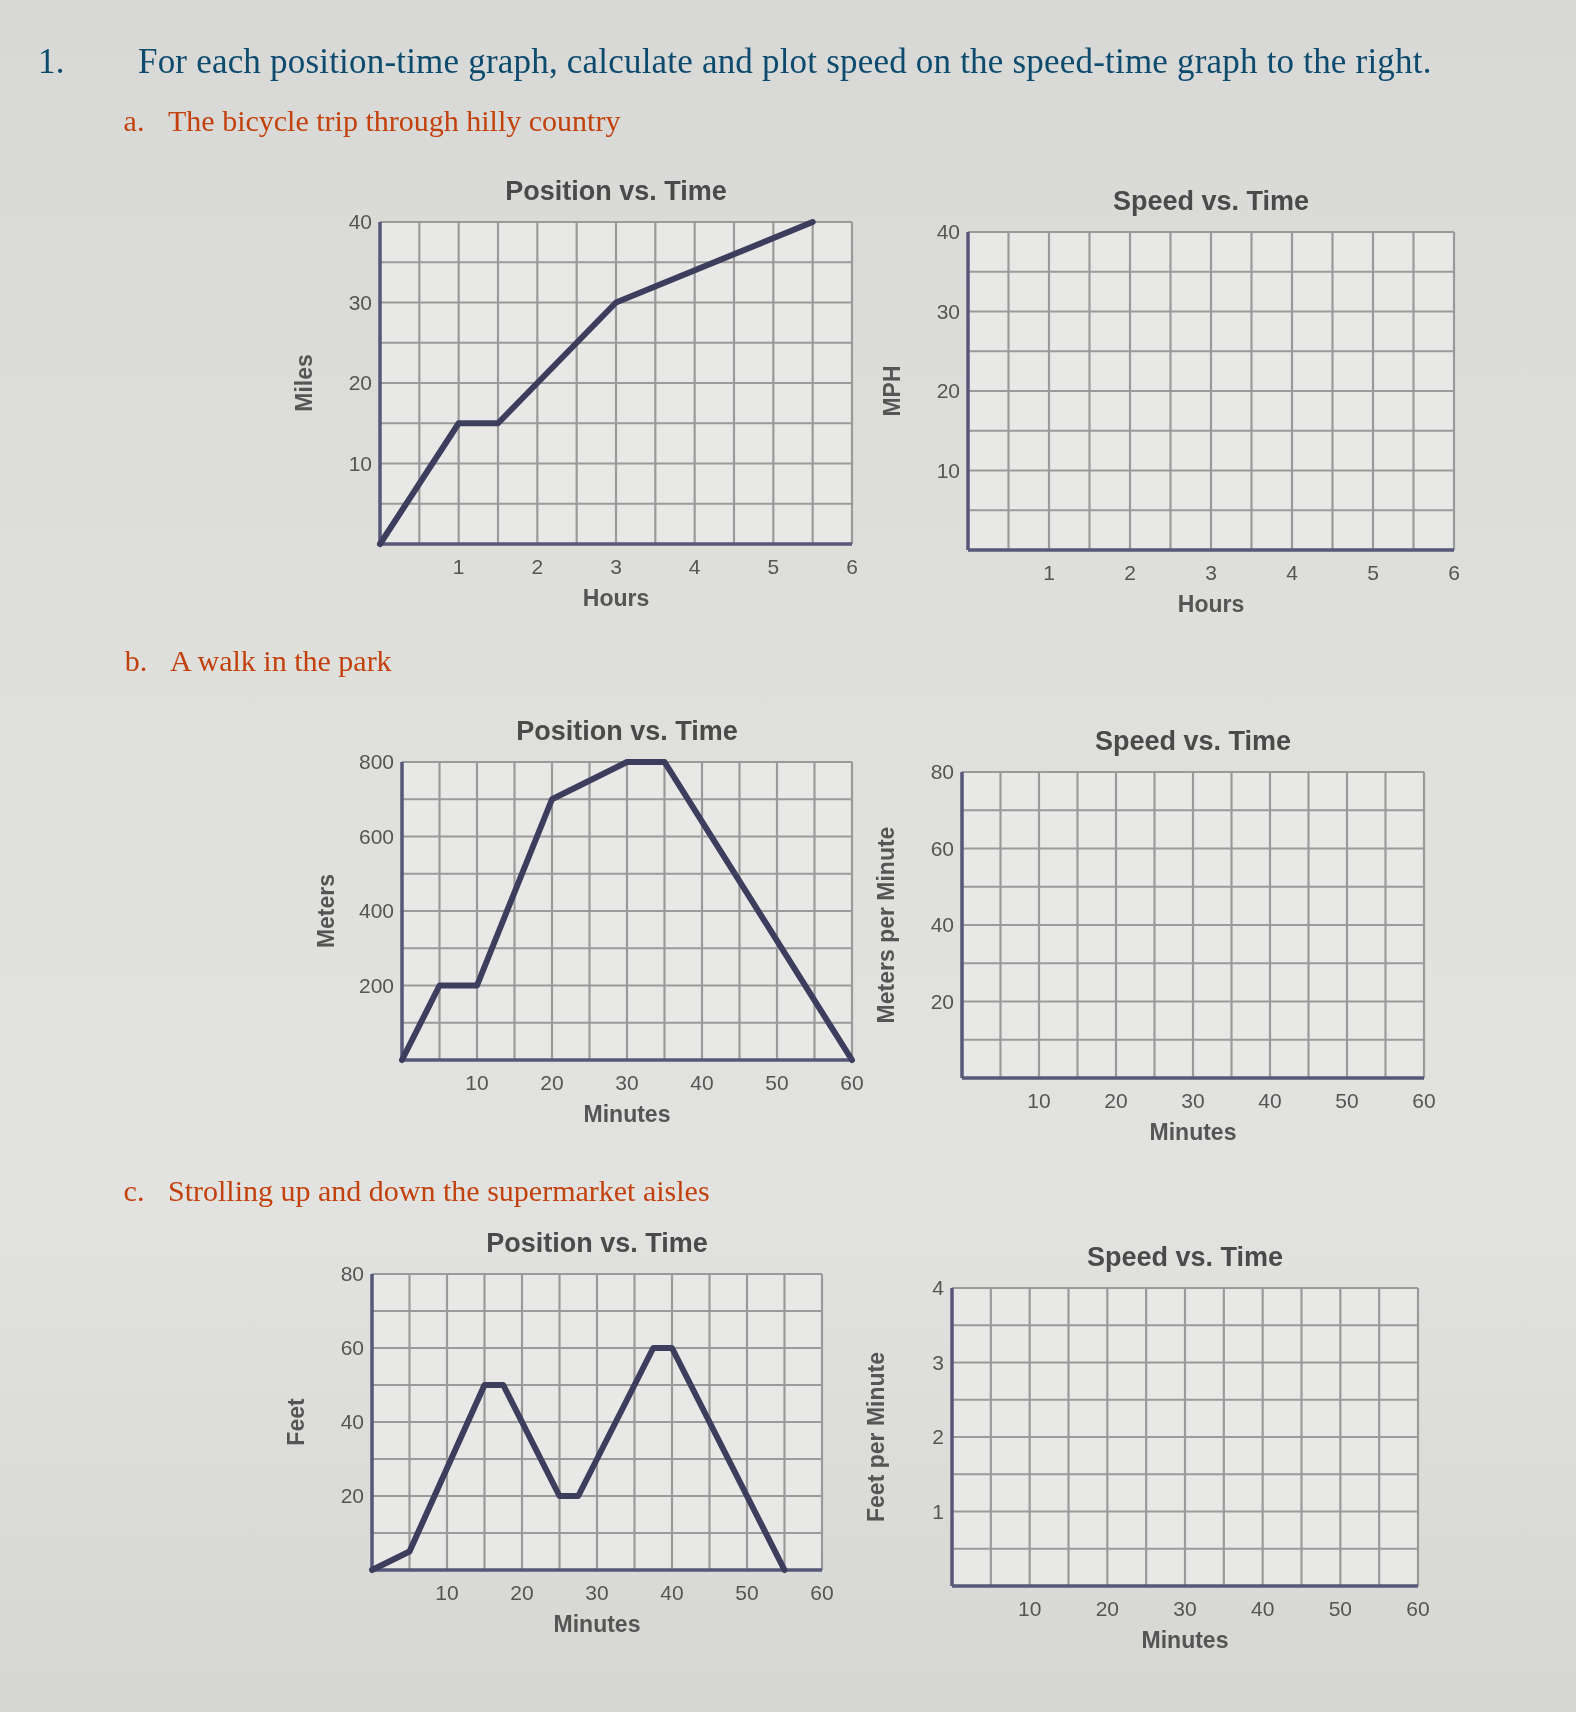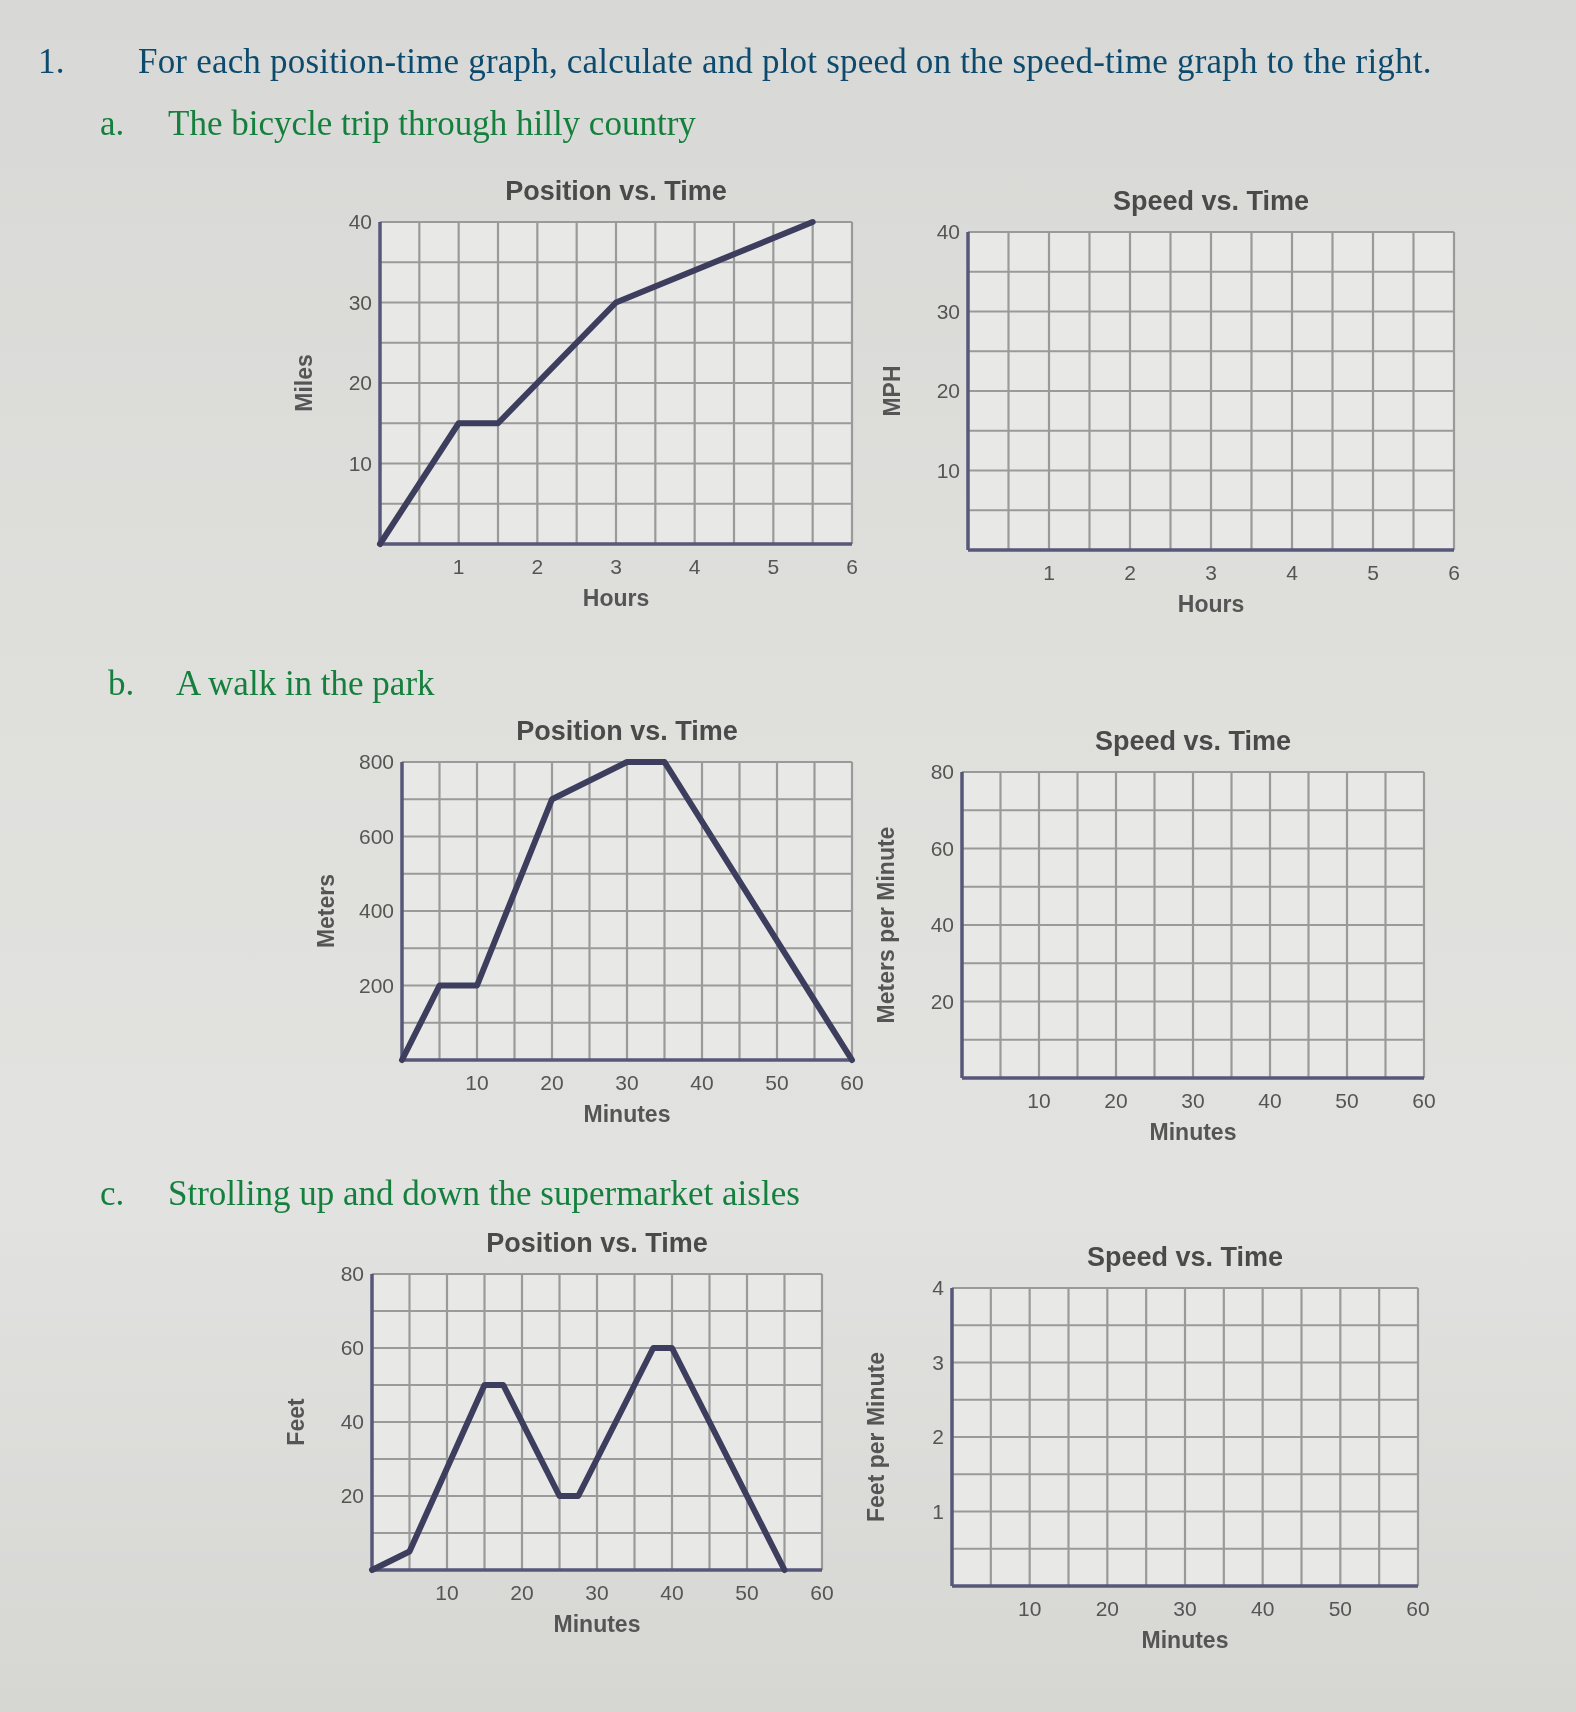--- a/index.html
+++ b/index.html
@@ -3,39 +3,39 @@
 <meta charset="utf-8">
 <style>
   html, body { margin: 0; padding: 0; }
   body {
     width: 1576px; height: 1712px; overflow: hidden;
     background: linear-gradient(180deg, #d8d8d6 0%, #dfdfdc 40%, #e2e2e0 70%, #d6d6d3 100%);
     font-family: "Liberation Serif", serif; color: #3a3a3a; position: relative;
   }
   .q-title { position: absolute; left: 38px; top: 42px; font-size: 35px; letter-spacing: 0.2px; color: #0c4a6e; }
   .q-num { display: inline-block; width: 100px; }
-  .part-label { position: absolute; font-size: 35px; color: #15803d; }
+  .part-label { position: absolute; font-size: 30px; color: #c2410c; text-align: center; }
   .part-label .letter { display: inline-block; width: 68px; }
   .chart { position: absolute; }
   .chart svg { overflow: visible; }
   .ctitle { font-family: "Liberation Sans", sans-serif; font-weight: bold; font-size: 27px; fill: #4a4a4a; }
   .tick { font-family: "Liberation Sans", sans-serif; font-size: 21px; fill: #555; }
   .alabel { font-family: "Liberation Sans", sans-serif; font-weight: bold; font-size: 23px; fill: #555; }
   .grid { stroke: #9a9a9a; stroke-width: 2.2; }
   .axis { stroke: #57577a; stroke-width: 3.5; }
   .plot-bg { fill: #e8e8e6; }
   .series { fill: none; stroke: #3d3d5e; stroke-width: 6; stroke-linejoin: round; stroke-linecap: round; }
 </style>
 </head>
 <body>
 
 <div class="q-title"><span class="q-num">1.</span><span>For each position-time graph, calculate and plot speed on the speed-time graph to the right.</span></div>
 
 <div class="part-label" style="left:100px; top:104px;"><span class="letter">a.</span><span>The bicycle trip through hilly country</span></div>
-<div class="part-label" style="left:108px; top:644px;margin-top:20px;"><span class="letter">b.</span><span>A walk in the park</span></div>
+<div class="part-label" style="left:102px; top:644px;"><span class="letter">b.</span><span>A walk in the park</span></div>
 <div class="part-label" style="left:100px; top:1174px;"><span class="letter">c.</span><span>Strolling up and down the supermarket aisles</span></div>
 
 <div class="chart" style="left: 270px; top: 162px;"><svg width="612" height="462">
       <g transform="translate(110,60)">
         <rect x="0" y="0" width="472" height="322" class="plot-bg"></rect>
         <g>
           <line x1="39.333333333333336" y1="0" x2="39.333333333333336" y2="322" class="grid"></line>
           <line x1="78.66666666666667" y1="0" x2="78.66666666666667" y2="322" class="grid"></line>
           <line x1="118" y1="0" x2="118" y2="322" class="grid"></line>
           <line x1="157.33333333333334" y1="0" x2="157.33333333333334" y2="322" class="grid"></line>

